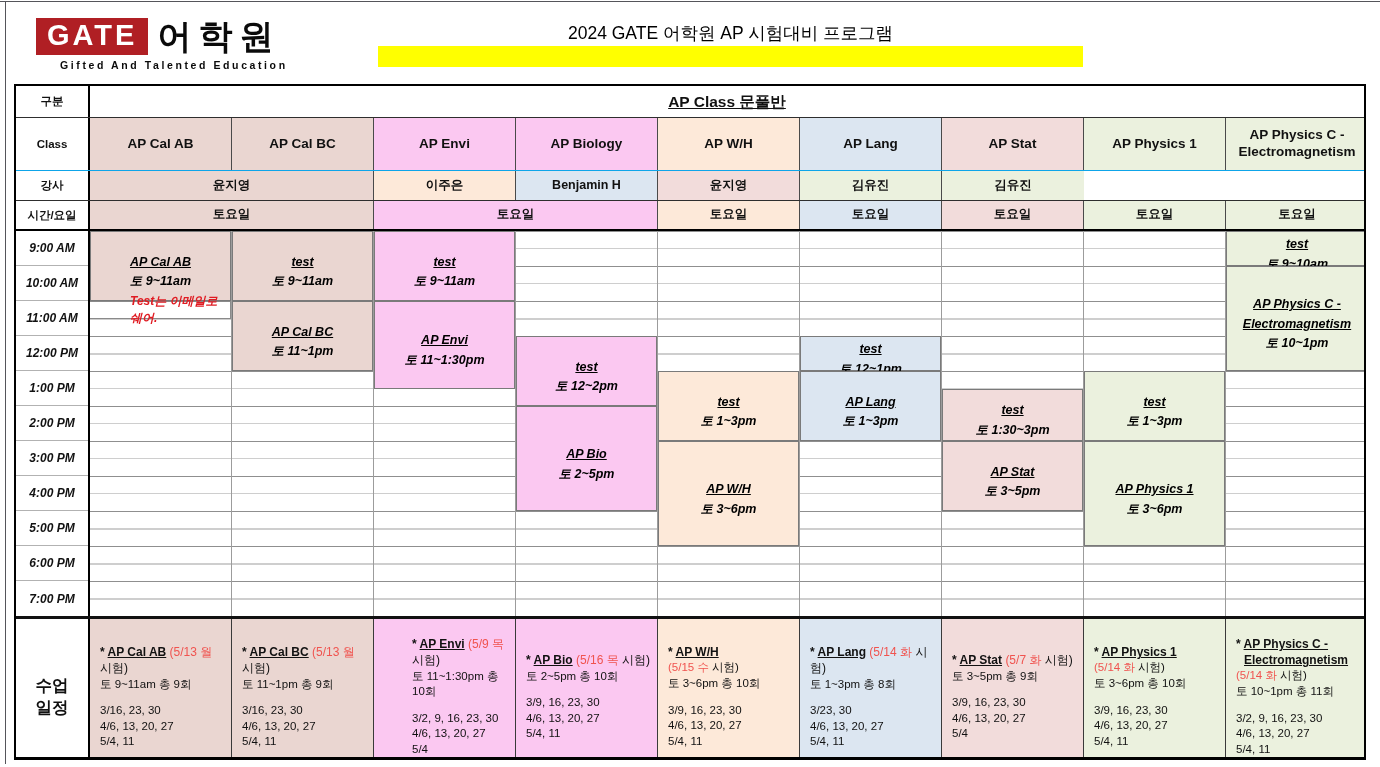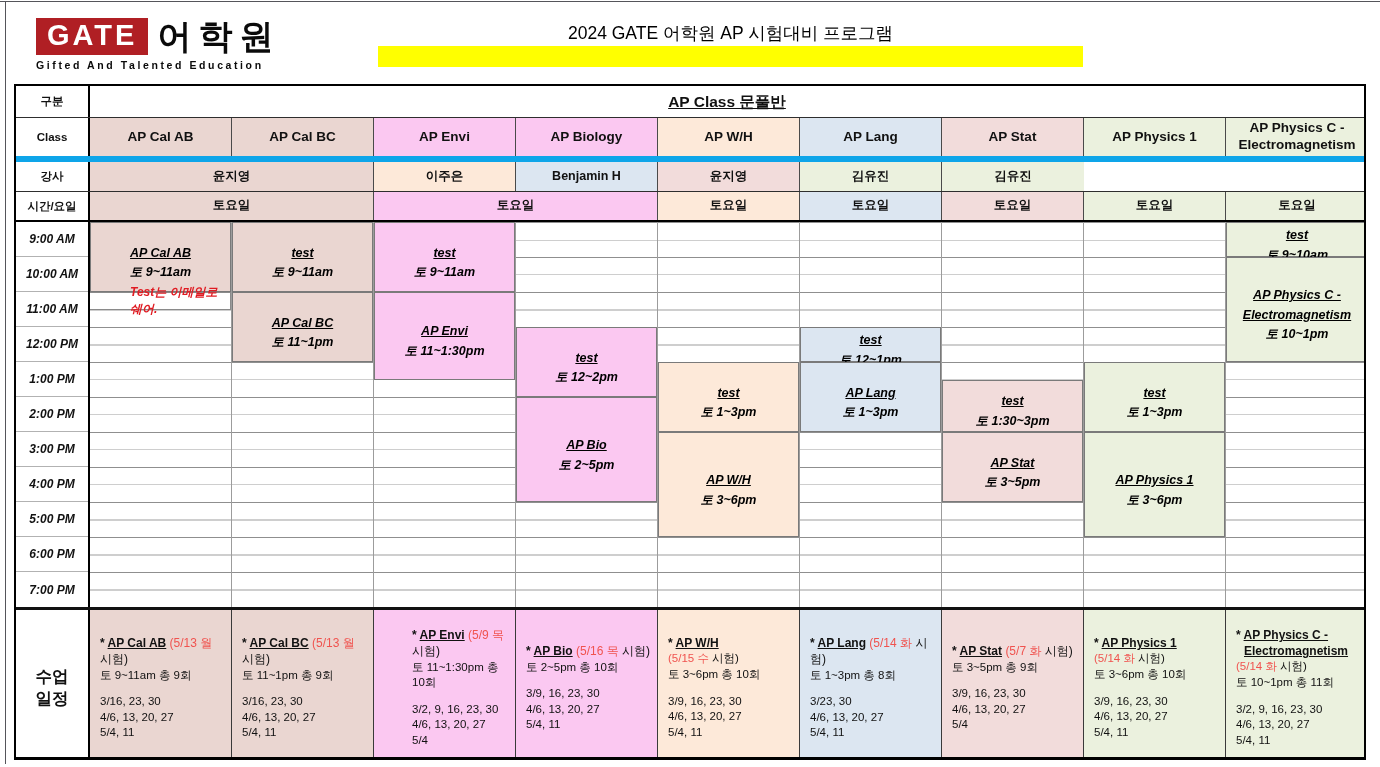--- a/index.html
+++ b/index.html
@@ -10,31 +10,31 @@
   }
   .page-top-line{position:absolute;left:0;top:1px;width:1380px;border-top:1px solid #55555a;}
   .page-left-line{position:absolute;left:5px;top:2px;height:762px;border-left:1px solid #55555a;}
 
   
   .logo{position:absolute;left:36px;top:18px;}
   .logo-top{display:flex;align-items:center;}
   .gate-box{background:#b01f24;color:#fff;font-weight:bold;font-size:29px;
     padding:2px 11px 3px 11px;letter-spacing:3px;line-height:1.1;}
   .logo-kor{font-size:34px;font-weight:bold;color:#0a0a0a;margin-left:9px;letter-spacing:7px;line-height:1;}
-  .logo-tagline{font-size:10.5px;font-weight:bold;letter-spacing:2.6px;margin-top:4px;color:#0a0a0a;white-space:nowrap;}
+  .logo-tagline{font-size:10.5px;font-weight:bold;letter-spacing:2.6px;margin-top:4px;color:#0a0a0a;white-space:nowrap;margin-left:24px;}
   .main-title{position:absolute;left:378px;top:21px;width:705px;text-align:center;
     font-size:17.5px;font-weight:normal;color:#000;}
   .title-highlight{position:absolute;left:378px;top:46px;width:705px;height:21px;}
 
   
   .sched-table{position:absolute;left:14px;top:84px;width:1352px;height:676px;
     border:2px solid #000;border-bottom-width:3px;box-sizing:border-box;background:#fff;overflow:hidden;}
   .row{display:flex;box-sizing:border-box;}
   .r-group{height:32px;border-bottom:1px solid #2e2e2e;}
-  .r-class{height:44px;border-bottom:6px solid #0ea5e9;}
+  .r-class{height:53px;border-bottom:1px solid #0ea5e9;}
   .r-instr{height:30px;border-bottom:1px solid #2e2e2e;}
   .r-day{height:30px;border-bottom:2px solid #000;}
   .label-cell{width:74px;flex:0 0 74px;border-right:2px solid #000;display:flex;align-items:center;
     justify-content:center;font-weight:bold;font-size:11.5px;background:#fff;box-sizing:border-box;text-align:center;}
   .hcell{border-right:1px solid #4a4a4a;display:flex;align-items:center;justify-content:center;
     font-weight:bold;text-align:center;box-sizing:border-box;white-space:pre-line;line-height:1.25;}
   .hcell:last-child{border-right:none;}
   .group-cell{flex:1;font-size:15.5px;background:#fff;}
   .group-cell .u{text-decoration:underline;}
   .class-cell{width:142px;flex:0 0 142px;font-size:13.5px;}

